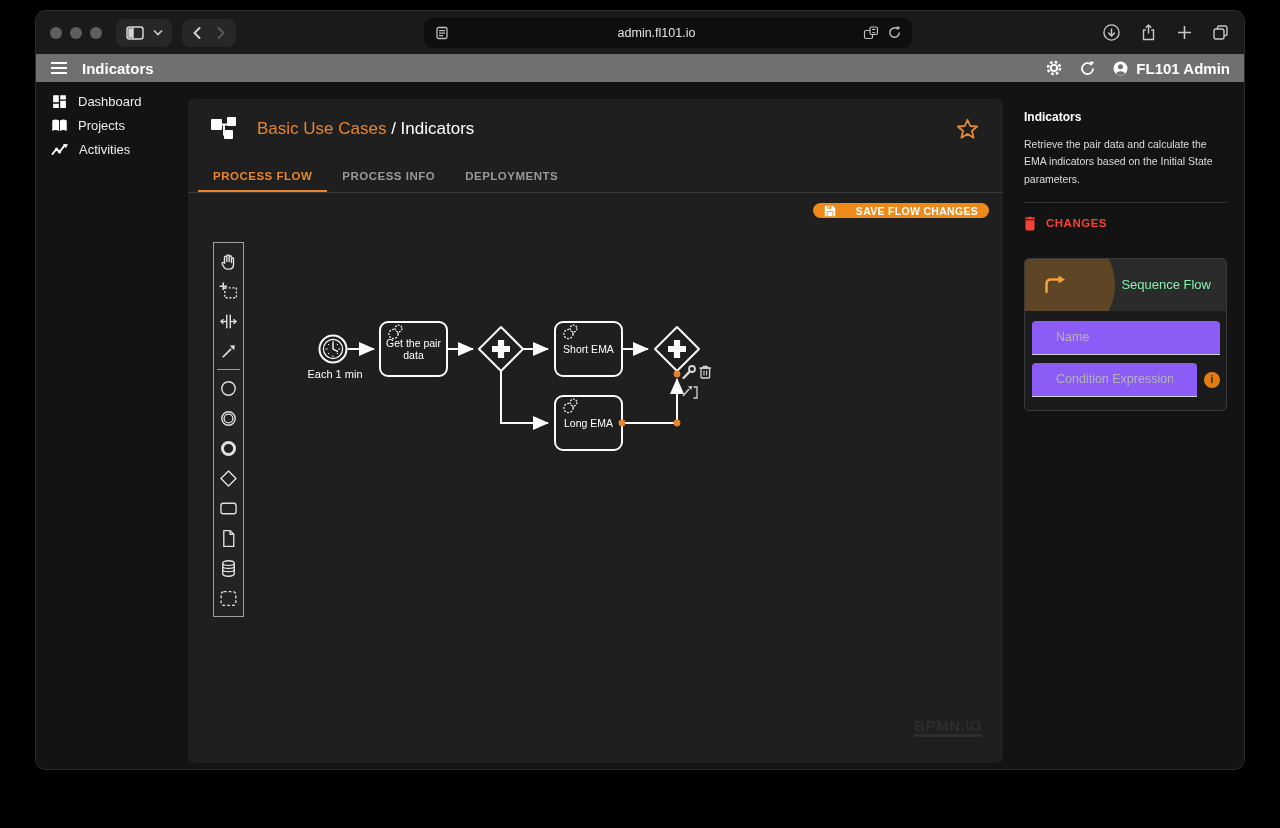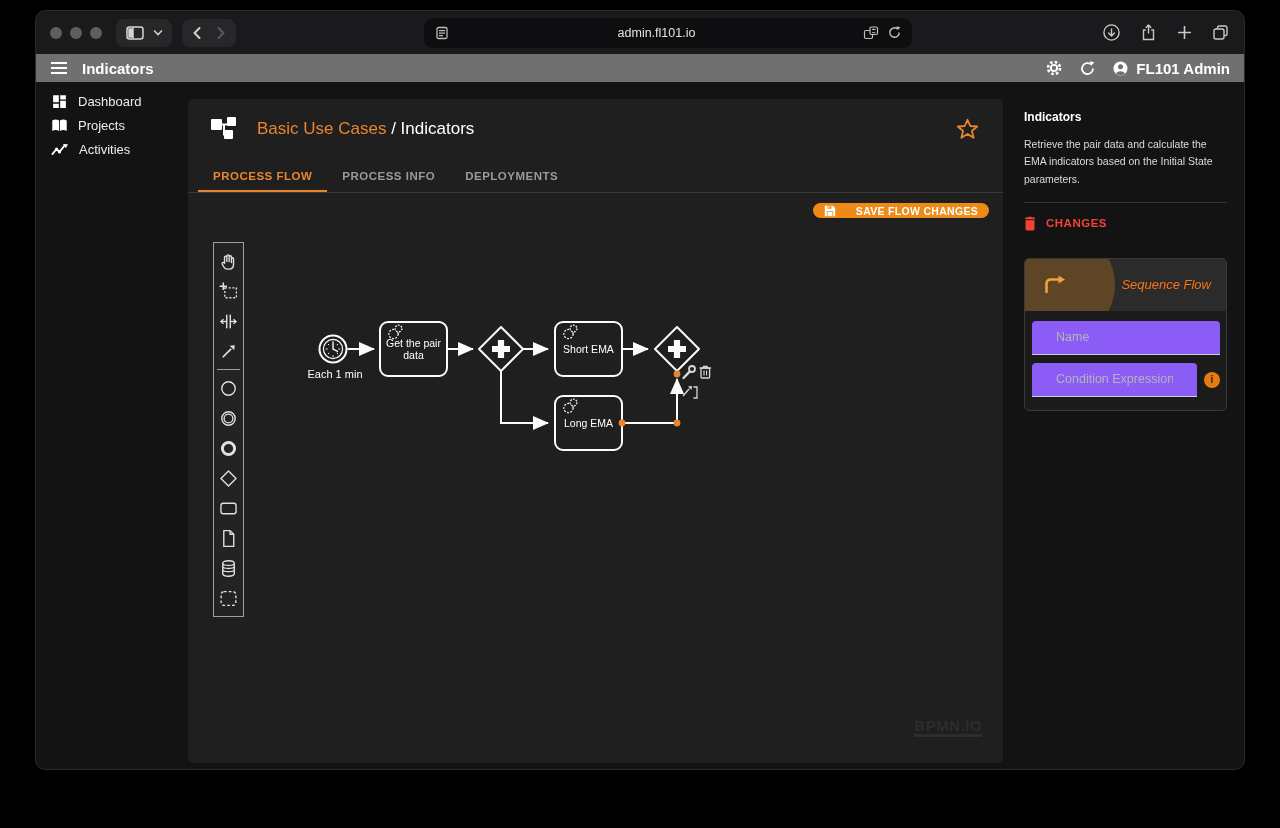--- a/index.html
+++ b/index.html
@@ -53,21 +53,21 @@
   
   .props { flex:1; padding:28px 17px 0 21px; }
   .props-title { color:#fff; font-size:12px; font-weight:bold; }
   .props-desc { color:#dcdcdc; font-size:10.5px; line-height:1.65; margin-top:12px; width:200px; }
   .props-divider { border-top:1px solid #343434; margin-top:14px; }
   .delete-row { display:flex; align-items:center; gap:10px; margin-top:13px; color:#F44336; font-size:11.5px; font-weight:bold; letter-spacing:.5px; cursor:pointer; }
   .sf-panel { margin-top:27px; border:1px solid #3a3a3a; border-radius:5px; background:#1b1b1b; padding-bottom:13px; }
   .sf-head { height:52px; background:#2b2b2b; border-radius:4px 4px 0 0; position:relative; overflow:hidden; display:flex; align-items:center; }
   .sf-head::before { content:""; position:absolute; left:-22px; top:-30px; width:112px; height:112px; border-radius:50%; background:#5d4526; }
   .sf-arrow { position:relative; margin-left:17px; }
-  .sf-title { margin-left:auto; padding-right:15px; font-size:13px; color:#f97316; position:relative;font-style:italic; }
+  .sf-title { margin-left:auto; padding-right:15px; font-size:13px; color:#86efac; position:relative; }
   .sf-input { display:block; width:100%; margin:0; background:#8b5cf6; border:none; border-bottom:1px solid #cfcfcf;
               border-radius:4px 4px 0 0; height:34px; padding:0 24px; color:#e0e0e0; font-size:12.5px; font-family:inherit; outline:none; }
   .sf-input::placeholder { color:#b5b5b5; opacity:1; }
   .sf-field { margin:10px 6px 0 7px; }
   .sf-row { display:flex; align-items:center; margin:8px 6px 0 7px; gap:7px; }
   .sf-row .sf-field-inner { flex:1; }
   .info-badge { width:16px; height:16px; border-radius:50%; background:#E07C12; color:#2a1c08; font-size:10px; font-weight:bold;
                 display:flex; align-items:center; justify-content:center; flex:0 0 auto; cursor:pointer; }
 </style>
 </head>

